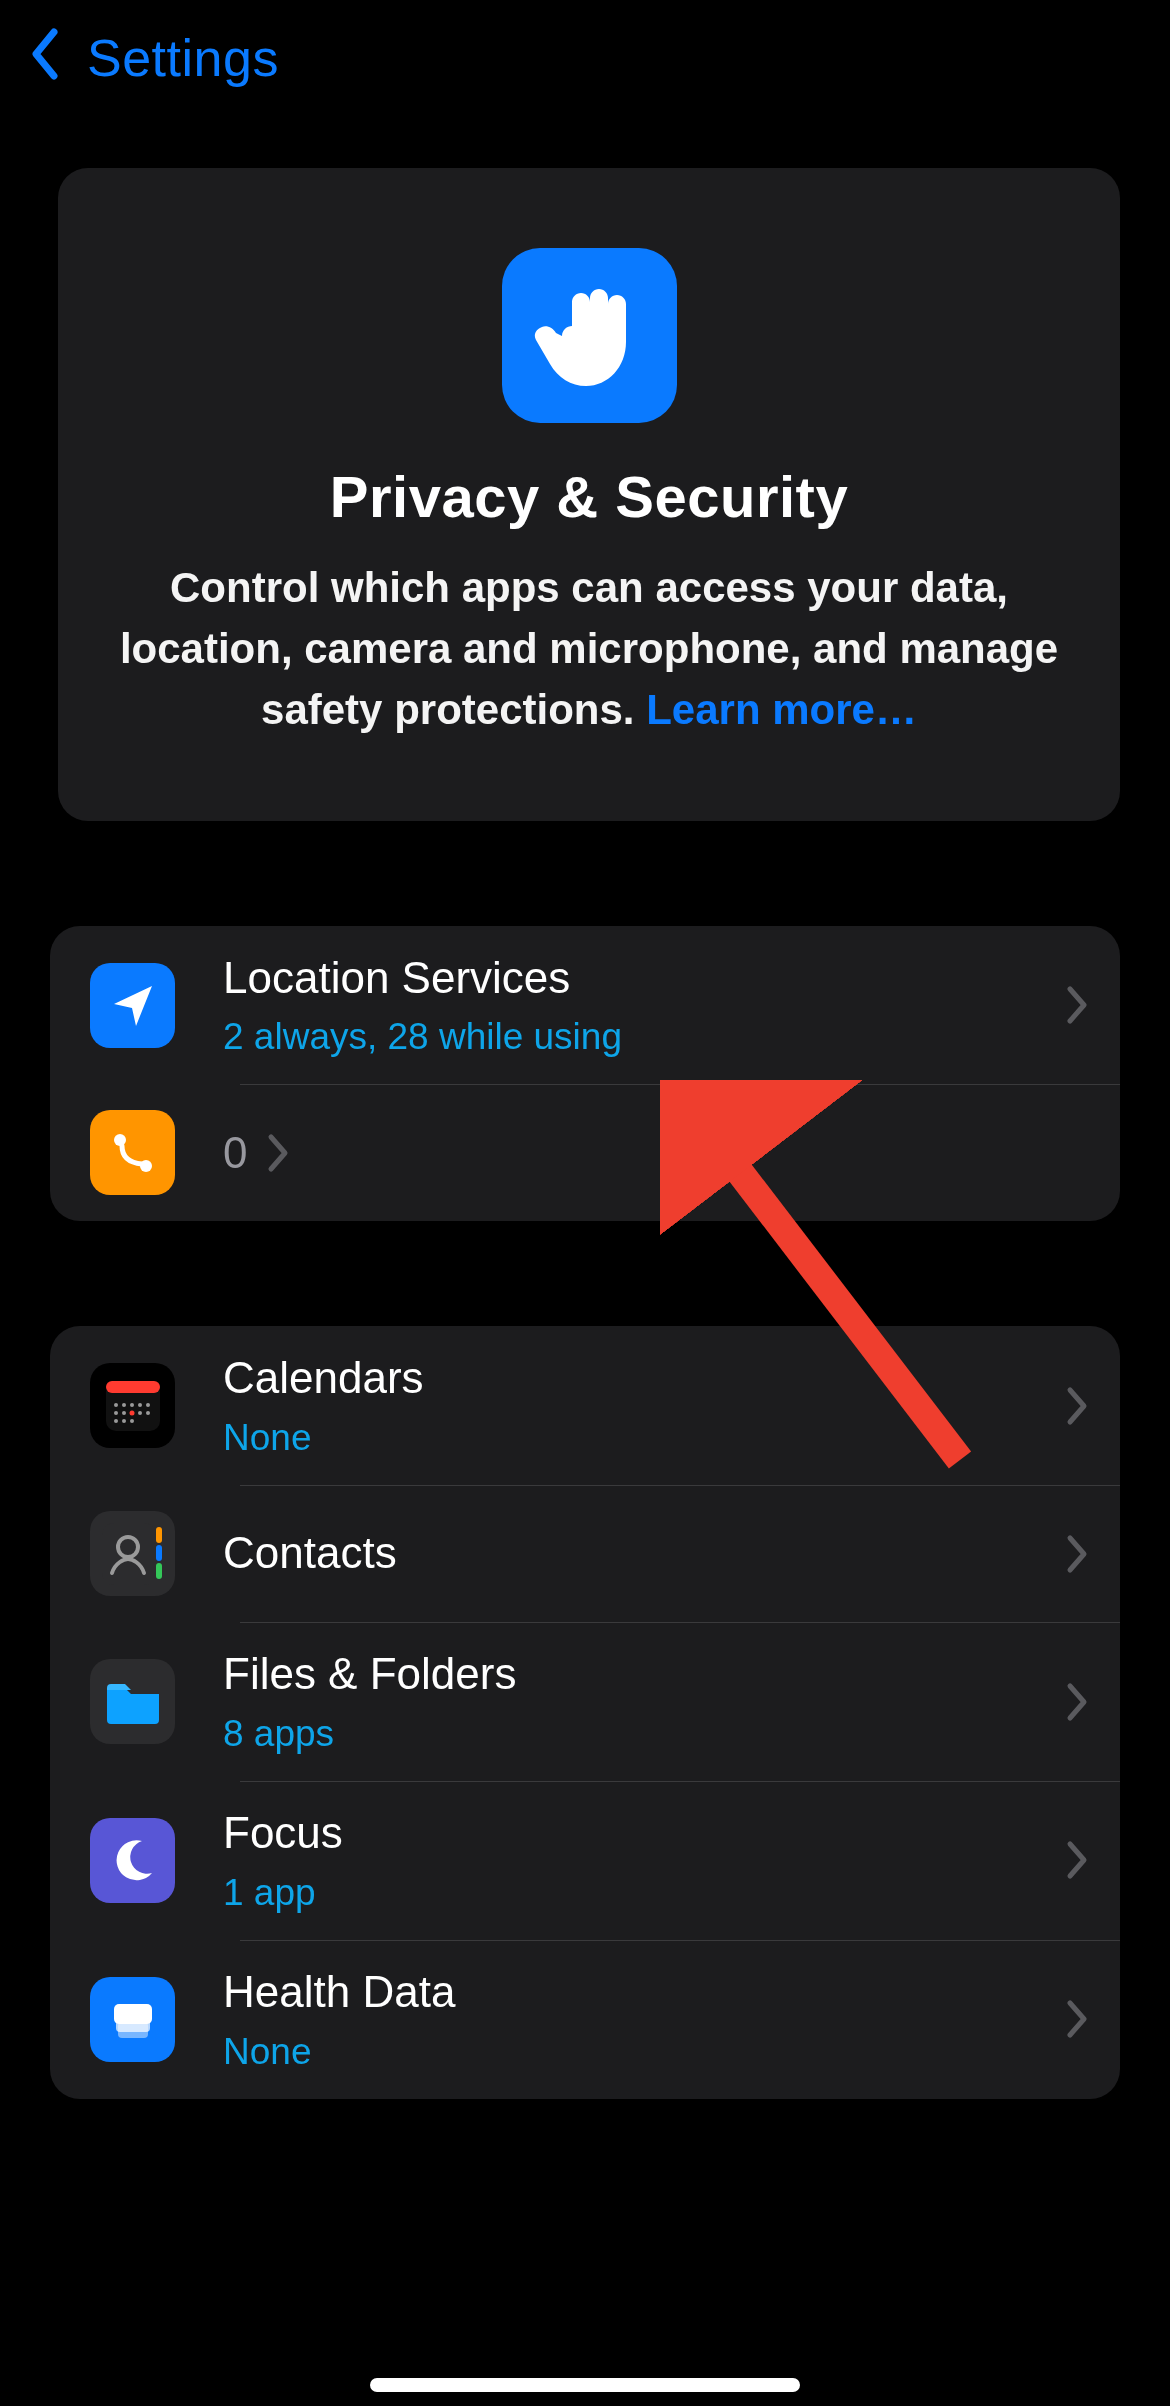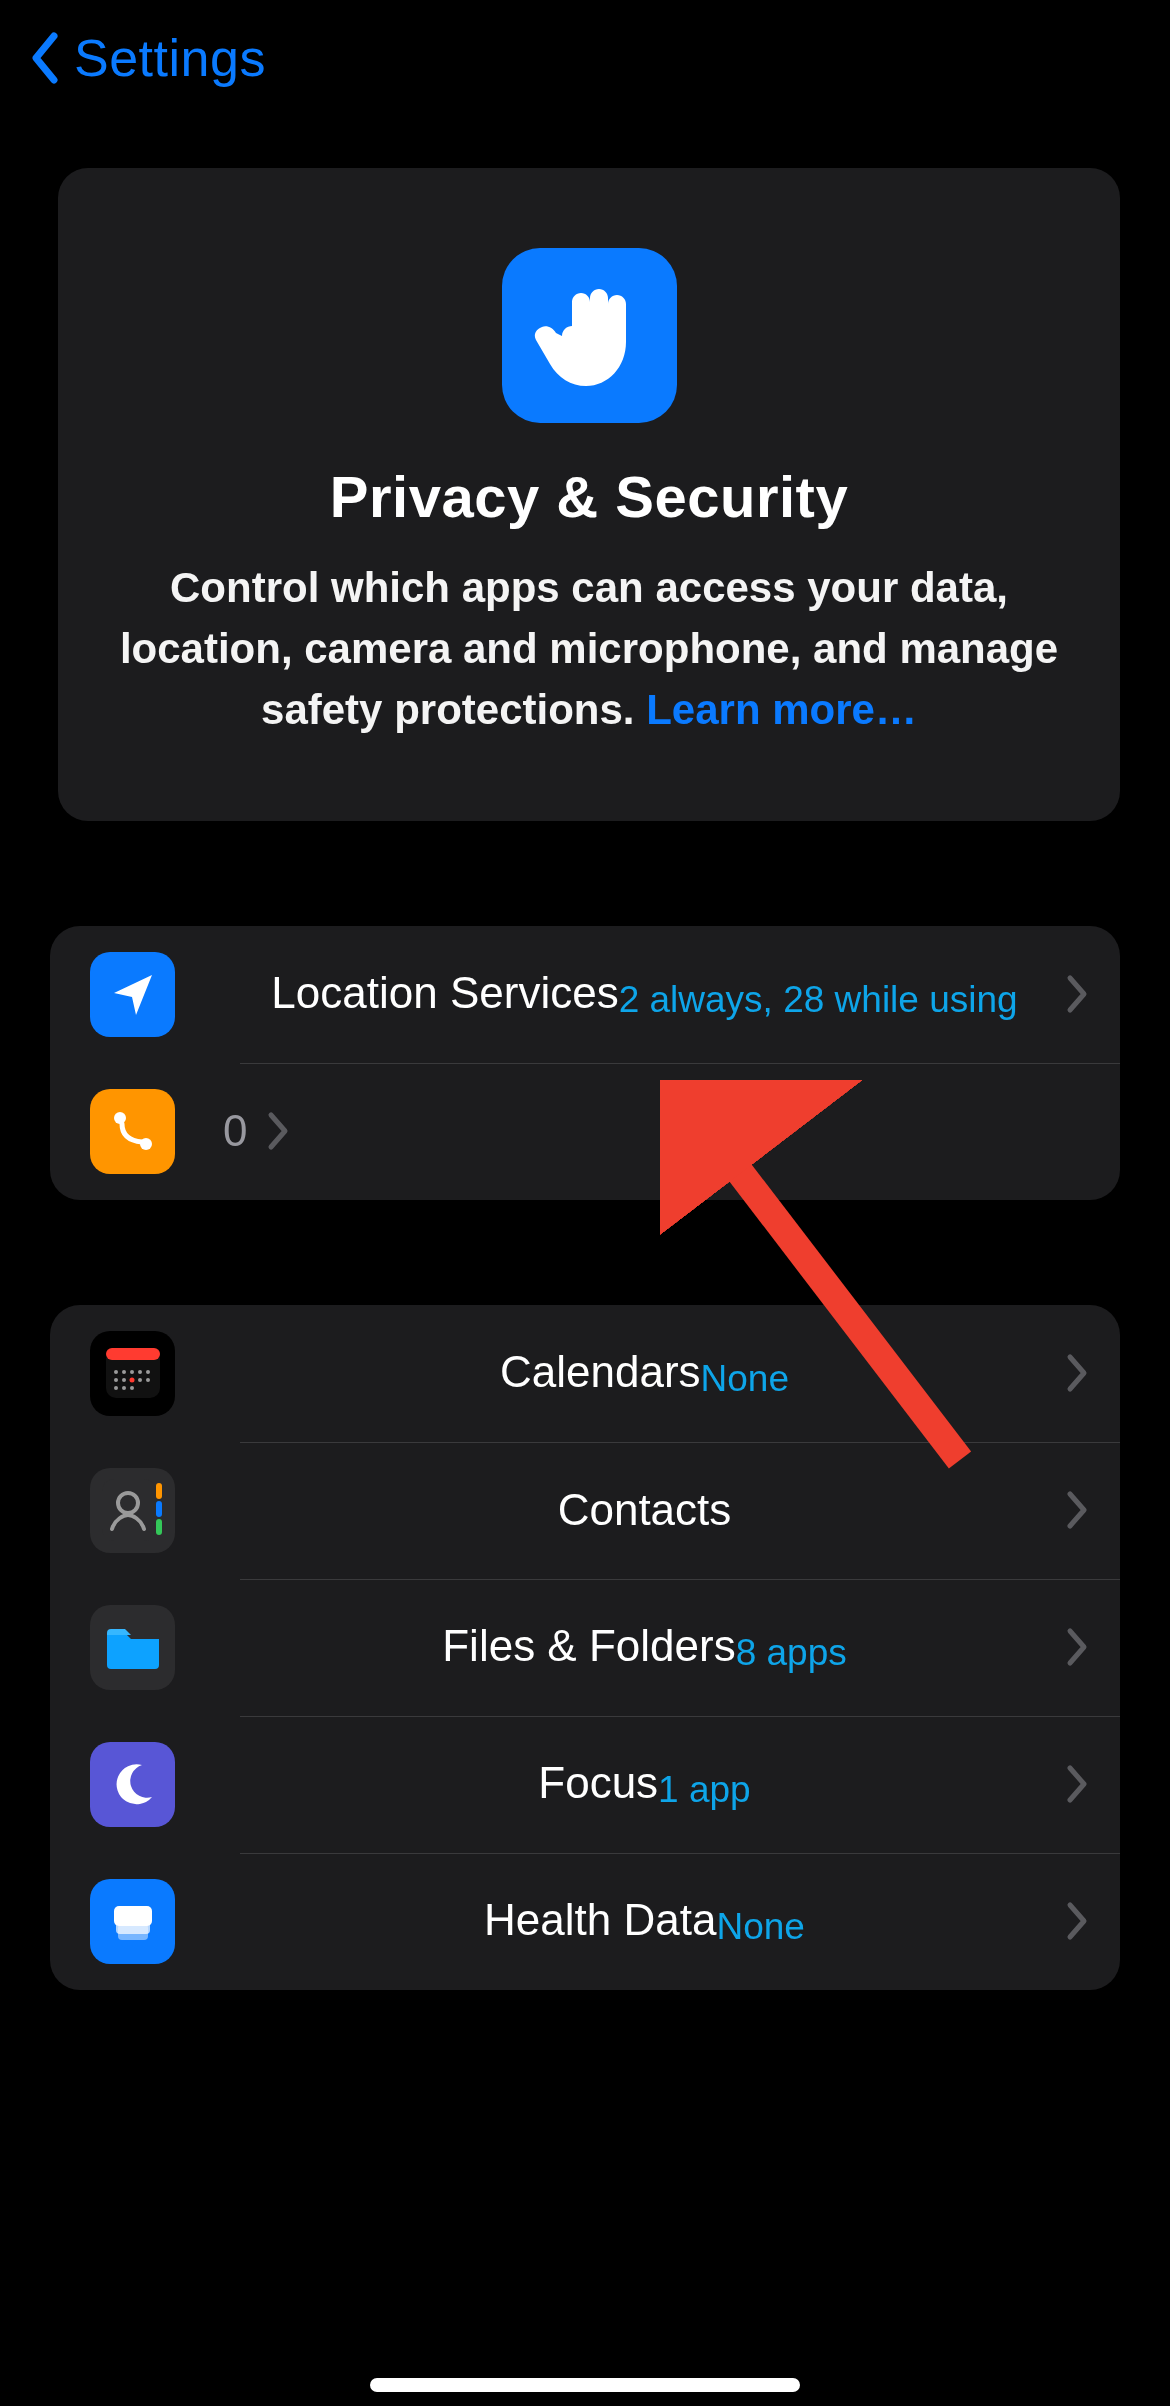--- a/index.html
+++ b/index.html
@@ -8,22 +8,23 @@
     height: 2406px;
     background: #000;
     font-family: -apple-system, "SF Pro Text", "Helvetica Neue", Arial, sans-serif;
     color: #fff;
     overflow: hidden;
   }
 
   
   .nav {
     display: flex;
-    align-items: center;
+    align-items: flex-start;
     padding: 28px 30px 20px 30px;
+    gap: 13px;
   }
   .nav .back-chevron {
     color: #0a7aff;
     margin-right: 14px;
   }
   .nav .back-chevron svg { display:block; }
   .nav .back-label {
     color: #0a7aff;
     font-size: 52px;
     font-weight: 400;
@@ -101,21 +102,21 @@
     display: flex;
     align-items: center;
     justify-content: center;
     margin-right: 48px;
   }
   .row-icon svg { display:block; }
 
   .row-text {
     flex: 1;
     display: flex;
-    flex-direction: row;
+    flex-direction: column;
     justify-content: center;
   }
   .row-label {
     font-size: 44px;
     font-weight: 400;
     color: #fff;
     line-height: 1.2;
   }
   .row-sublabel {
     font-size: 37px;

